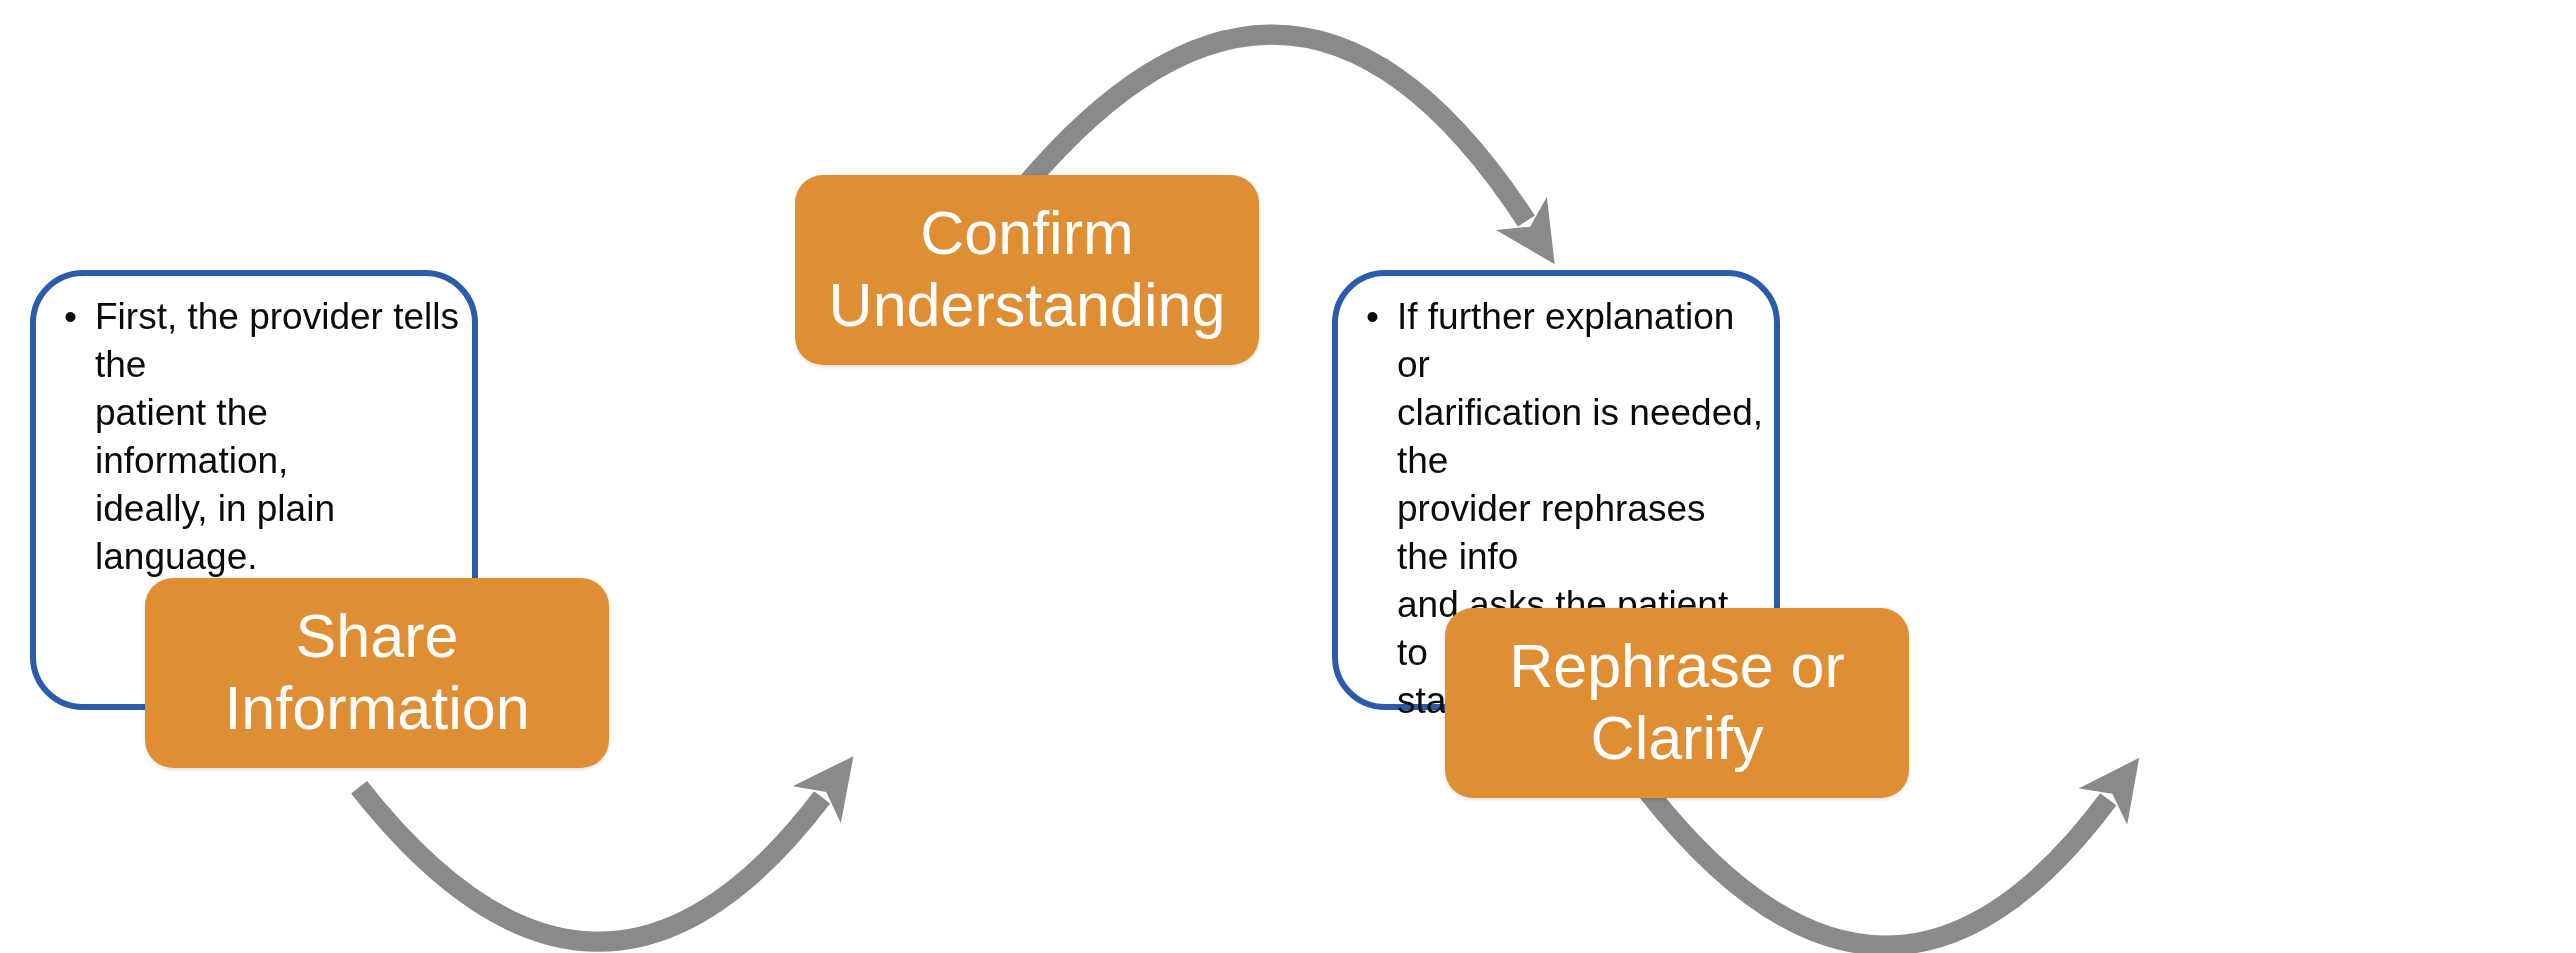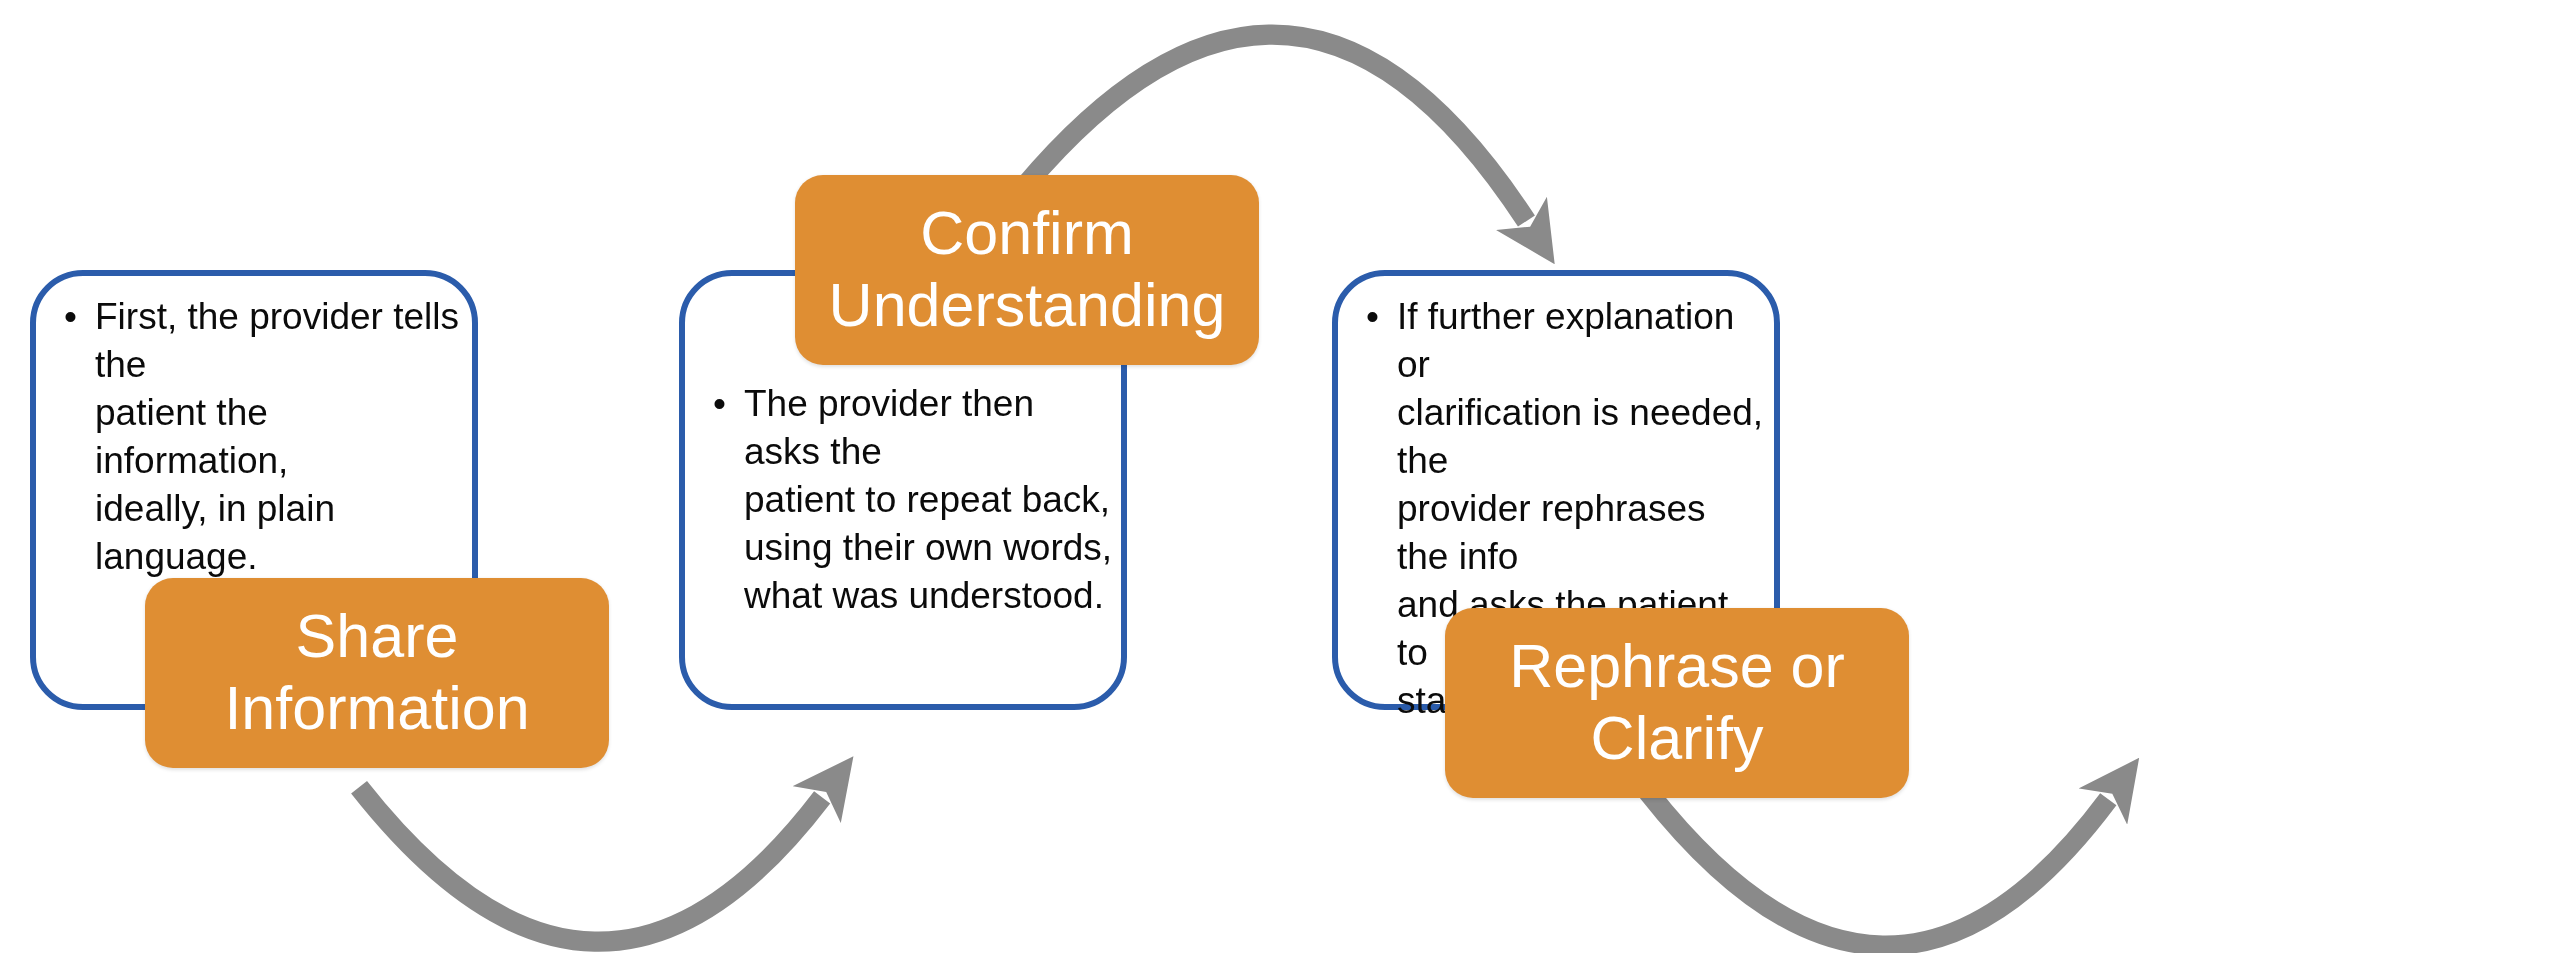--- a/index.html
+++ b/index.html
@@ -103,26 +103,20 @@
     <path class="arrow-path" d="M 1075 250 Q 1390 -170 1658 240" marker-end="url(#arrowhead)"></path>
     <path class="arrow-path" d="M 1790 860 Q 2050 1190 2290 868" marker-end="url(#arrowhead)"></path>
   </svg>
 
   <div class="white-box wb-1 title-bottom">
     <div class="bullet-text">First, the provider tells the
 patient the information,
 ideally, in plain language.</div>
   </div>
 
-  <div class="white-box wb-2 title-top">
-    <div class="bullet-text">The provider then asks the
-patient to repeat back,
-using their own words,
-what was understood.</div>
-  </div>
 
   <div class="white-box wb-3 title-bottom">
     <div class="bullet-text">If further explanation or
 clarification is needed, the
 provider rephrases the info
 and asks the patient to
 state it back to them.</div>
   </div>
 
 

